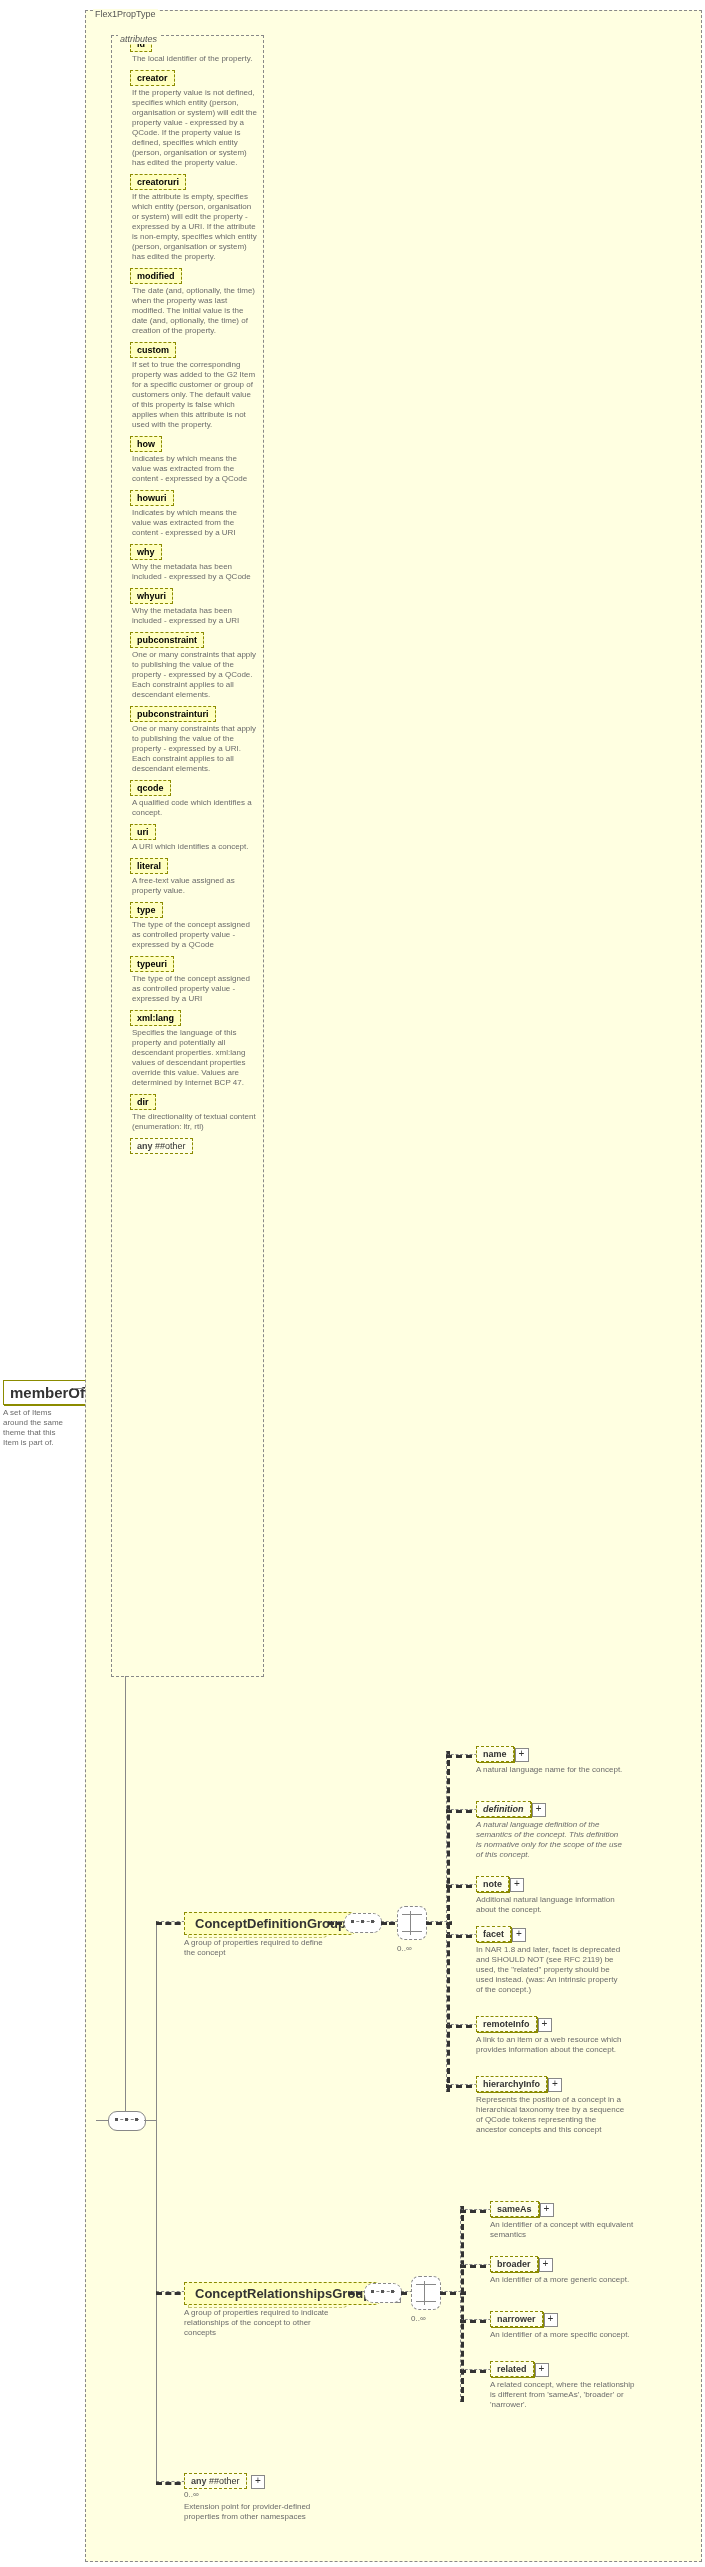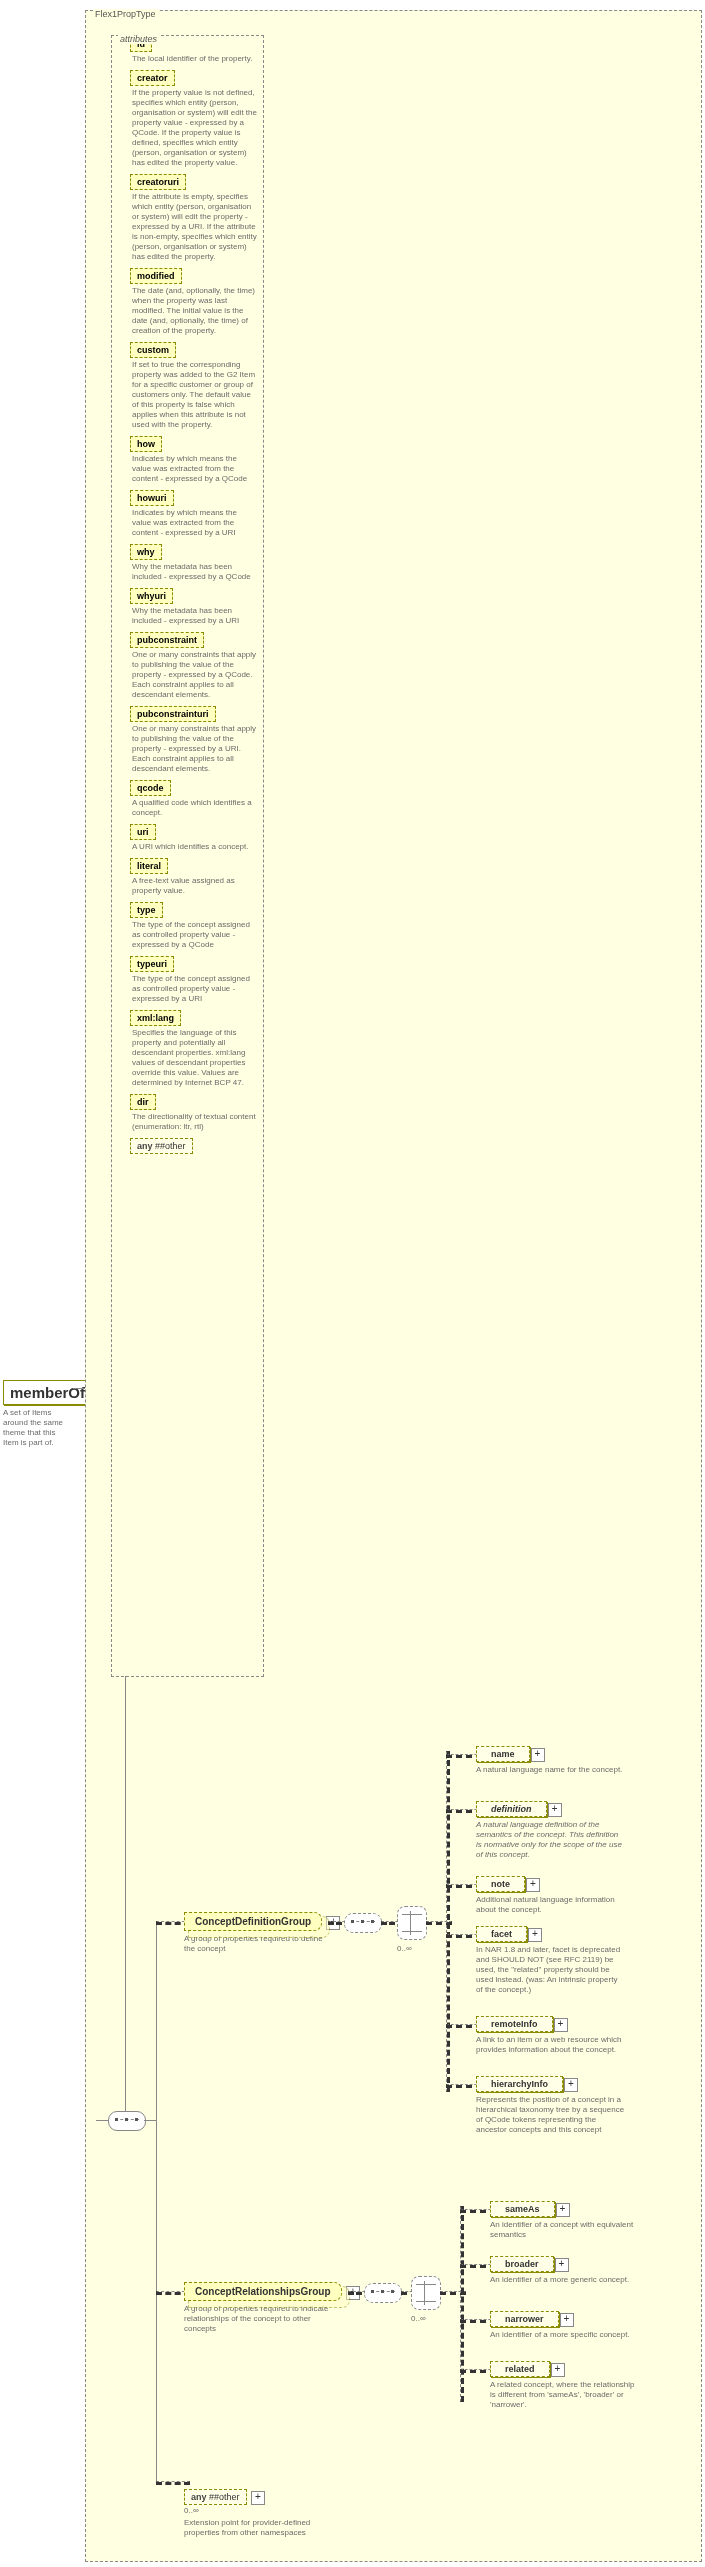--- a/index.html
+++ b/index.html
@@ -34,32 +34,32 @@
   .seq .dot{position:absolute;width:3px;height:3px;background:#555;top:6px;}
   .seq .d1{left:6px;} .seq .d2{left:16px;} .seq .d3{left:26px;}
   
   .choice{position:absolute;width:28px;height:32px;border:1px solid var(--line);border-radius:8px;background:#fff;}
   .choice::before{content:"";position:absolute;left:4px;right:4px;top:7px;border-top:1px solid var(--line);}
   .choice::after {content:"";position:absolute;left:4px;right:4px;bottom:7px;border-top:1px solid var(--line);}
   .choice .mid{position:absolute;left:12px;top:4px;bottom:4px;border-left:1px solid var(--line);}
   
   .group{position:absolute;}
   .group-shadow{position:absolute;left:4px;top:4px;width:140px;height:20px;background:var(--box-fill);border:1px dashed var(--box-border);border-radius:0 8px 8px 0;opacity:.5;}
-  .group-box{position:relative;display:inline-block;border:1px dashed var(--box-border);background:var(--box-fill);border-radius:0 8px 8px 0;padding:3px 10px;font-weight:bold;font-size:10px;}
+  .group-box{position:relative;display:inline-block;border:1px dashed var(--box-border);background:var(--box-fill);border-radius:0 8px 8px 0;padding:3px 10px;font-weight:bold;font-size:13px;}
   .group-plus{display:inline-block;margin-left:2px;width:12px;height:12px;border:1px solid var(--line);background:#fff;font-size:10px;line-height:10px;text-align:center;vertical-align:middle;}
   .group-desc{color:var(--desc);font-size:8px;line-height:1.25;margin-top:3px;max-width:150px;}
   
   .child{position:absolute;}
-  .child-box{display:inline-block;border:1px solid var(--box-border);background:var(--box-fill);padding:2px 14px;font-weight:bold;font-size:9px;box-shadow:1px 1px 0 var(--box-border);}
+  .child-box{display:inline-block;border:1px solid var(--box-border);background:var(--box-fill);padding:2px 6px;font-weight:bold;font-size:9px;box-shadow:1px 1px 0 var(--box-border);}
   .child-box.opt{border:1px dashed var(--box-border);background:var(--opt-fill);}
   .child-plus{display:inline-block;margin-left:1px;width:12px;height:12px;border:1px solid var(--line);background:#fff;font-size:10px;line-height:10px;text-align:center;vertical-align:middle;}
   .child-desc{color:var(--desc);font-size:8px;line-height:1.25;margin-top:3px;max-width:150px;}
   .card{color:#666;font-size:8px;margin-top:1px;}
   
-  .any-bottom{position:absolute;left:148px;top:2460px;margin-top:16px;}
+  .any-bottom{position:absolute;left:148px;top:2460px;}
   .any-bottom .box{display:inline-block;border:1px dashed var(--box-border);background:var(--opt-fill);padding:2px 6px;font-size:9px;font-weight:bold;color:#444;}
   .any-bottom .hash{color:#333;font-weight:normal;}
   
   .hline{position:absolute;border-top:1px solid var(--line);height:0;}
   .vline{position:absolute;border-left:1px solid var(--line);width:0;}
   .hline.d,.vline.d{border-style:dashed;}
   
 </style>
 </head>
 <body>

